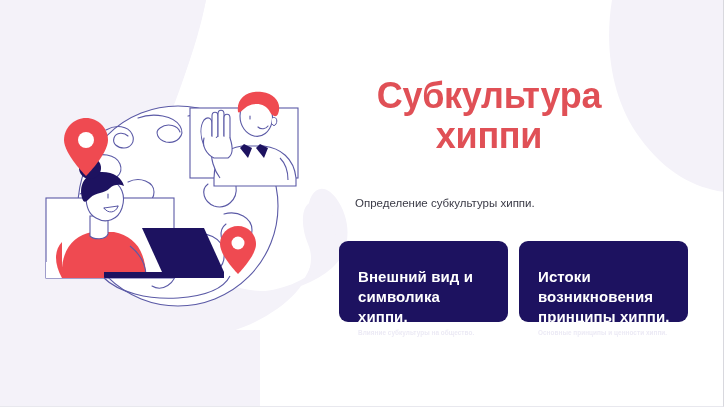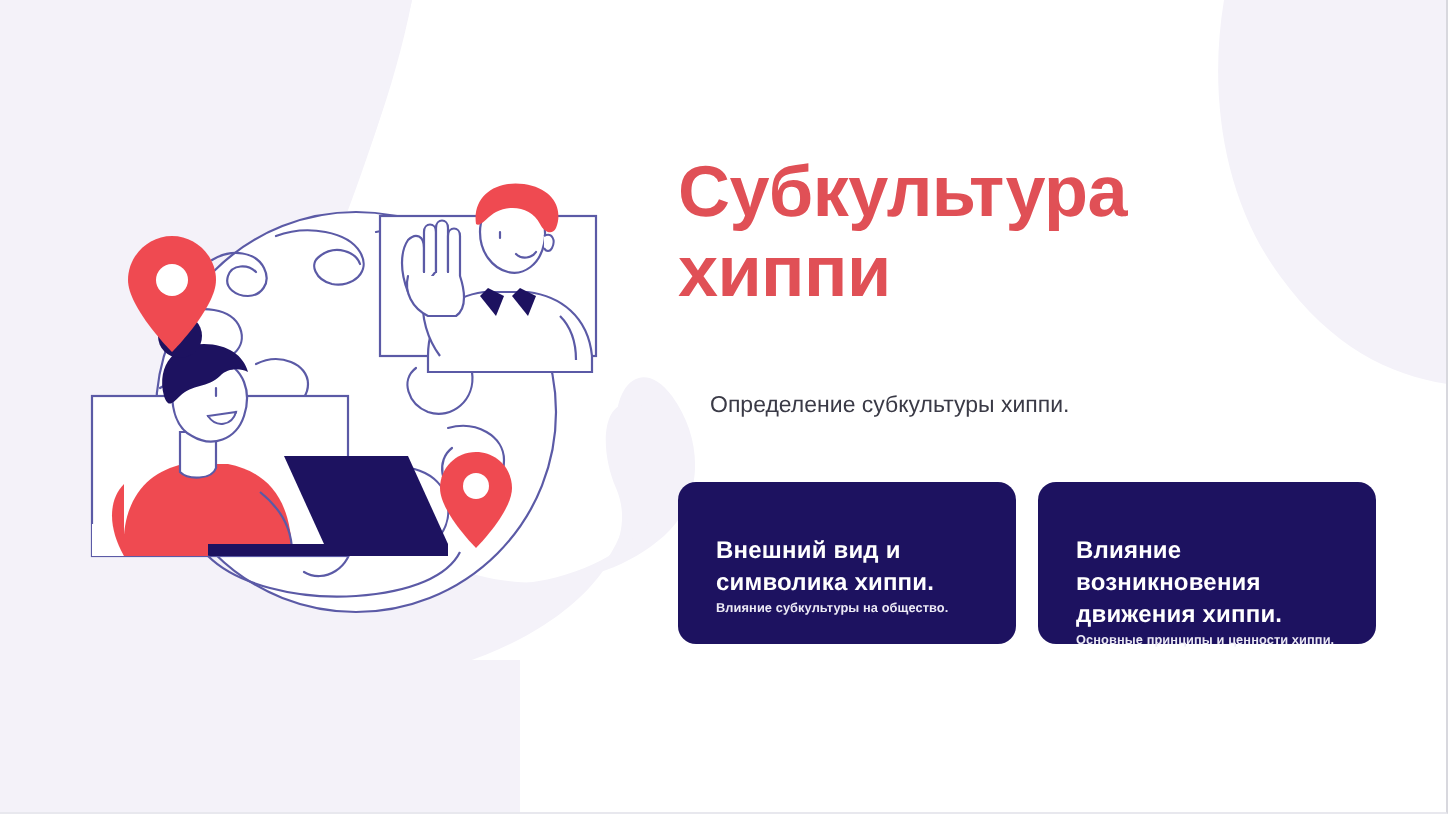--- a/index.html
+++ b/index.html
@@ -53,20 +53,21 @@
   }
 
   .page-title {
     margin: 0;
     font-size: 36px;
     line-height: 1.12;
     font-weight: bold;
     color: #e05056;
     letter-spacing: -0.3px;
     max-width: 300px;
+    text-align: center;
   }
 
   .page-subtitle {
     margin: 16px;
     padding-top: 22px;
     font-size: 11.5px;
     line-height: 1.4;
     color: #3a3a46;
     font-weight: normal;
   }
@@ -88,21 +89,21 @@
     border-radius: 9px;
     box-sizing: border-box;
     padding: 26px 16px 0 19px;
     display: flex;
     flex-direction: column;
     justify-content: flex-start;
   }
 
   .card-title {
     margin: 0;
-    font-size: 12px;
+    font-size: 15px;
     line-height: 1.34;
     font-weight: bold;
     color: #ffffff;
     letter-spacing: 0.1px;
   }
 
   .card-sub {
     margin: 0;
     padding-top: 2px;
     font-size: 6.4px;
@@ -246,19 +247,19 @@
   </div>
 
   <div class="cards">
 
     <div class="card">
       <p class="card-title">Внешний вид и символика хиппи.</p>
       <p class="card-sub">Влияние субкультуры на общество.</p>
     </div>
 
     <div class="card">
-      <p class="card-title">Влияние возникновения движения хиппи.</p>
+      <p class="card-title">Истоки возникновения принципы хиппи.</p>
       <p class="card-sub">Основные принципы и ценности хиппи.</p>
     </div>
 
   </div>
 
 </div>
 
 </body></html>

